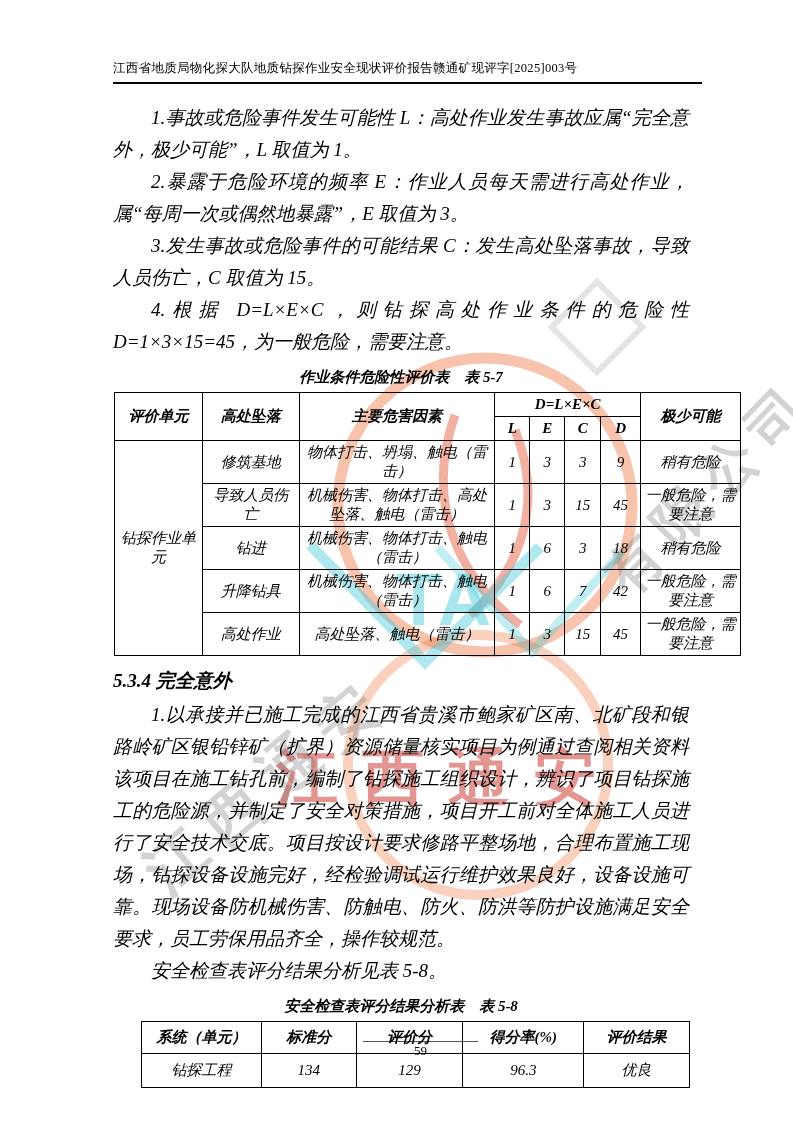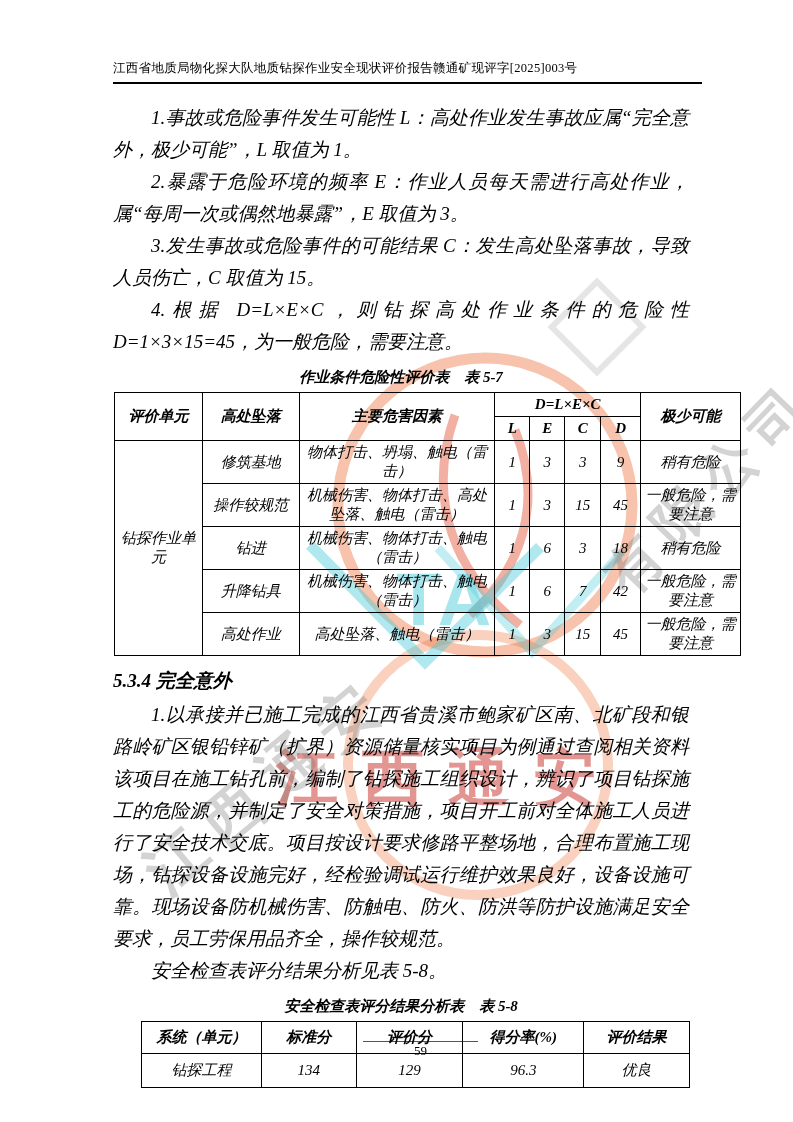--- a/index.html
+++ b/index.html
@@ -123,21 +123,21 @@
           <td rowspan="5">钻探作业单元</td>
           <td>修筑基地</td>
           <td>物体打击、坍塌、触电（雷击）</td>
           <td>1</td>
           <td>3</td>
           <td>3</td>
           <td>9</td>
           <td>稍有危险</td>
         </tr>
         <tr>
-          <td>操作较规范</td>
+          <td>导致人员伤亡</td>
           <td>机械伤害、物体打击、高处坠落、触电（雷击）</td>
           <td>1</td>
           <td>3</td>
           <td>15</td>
           <td>45</td>
           <td>一般危险，需要注意</td>
         </tr>
         <tr>
           <td>钻进</td>
           <td>机械伤害、物体打击、触电（雷击）</td>

